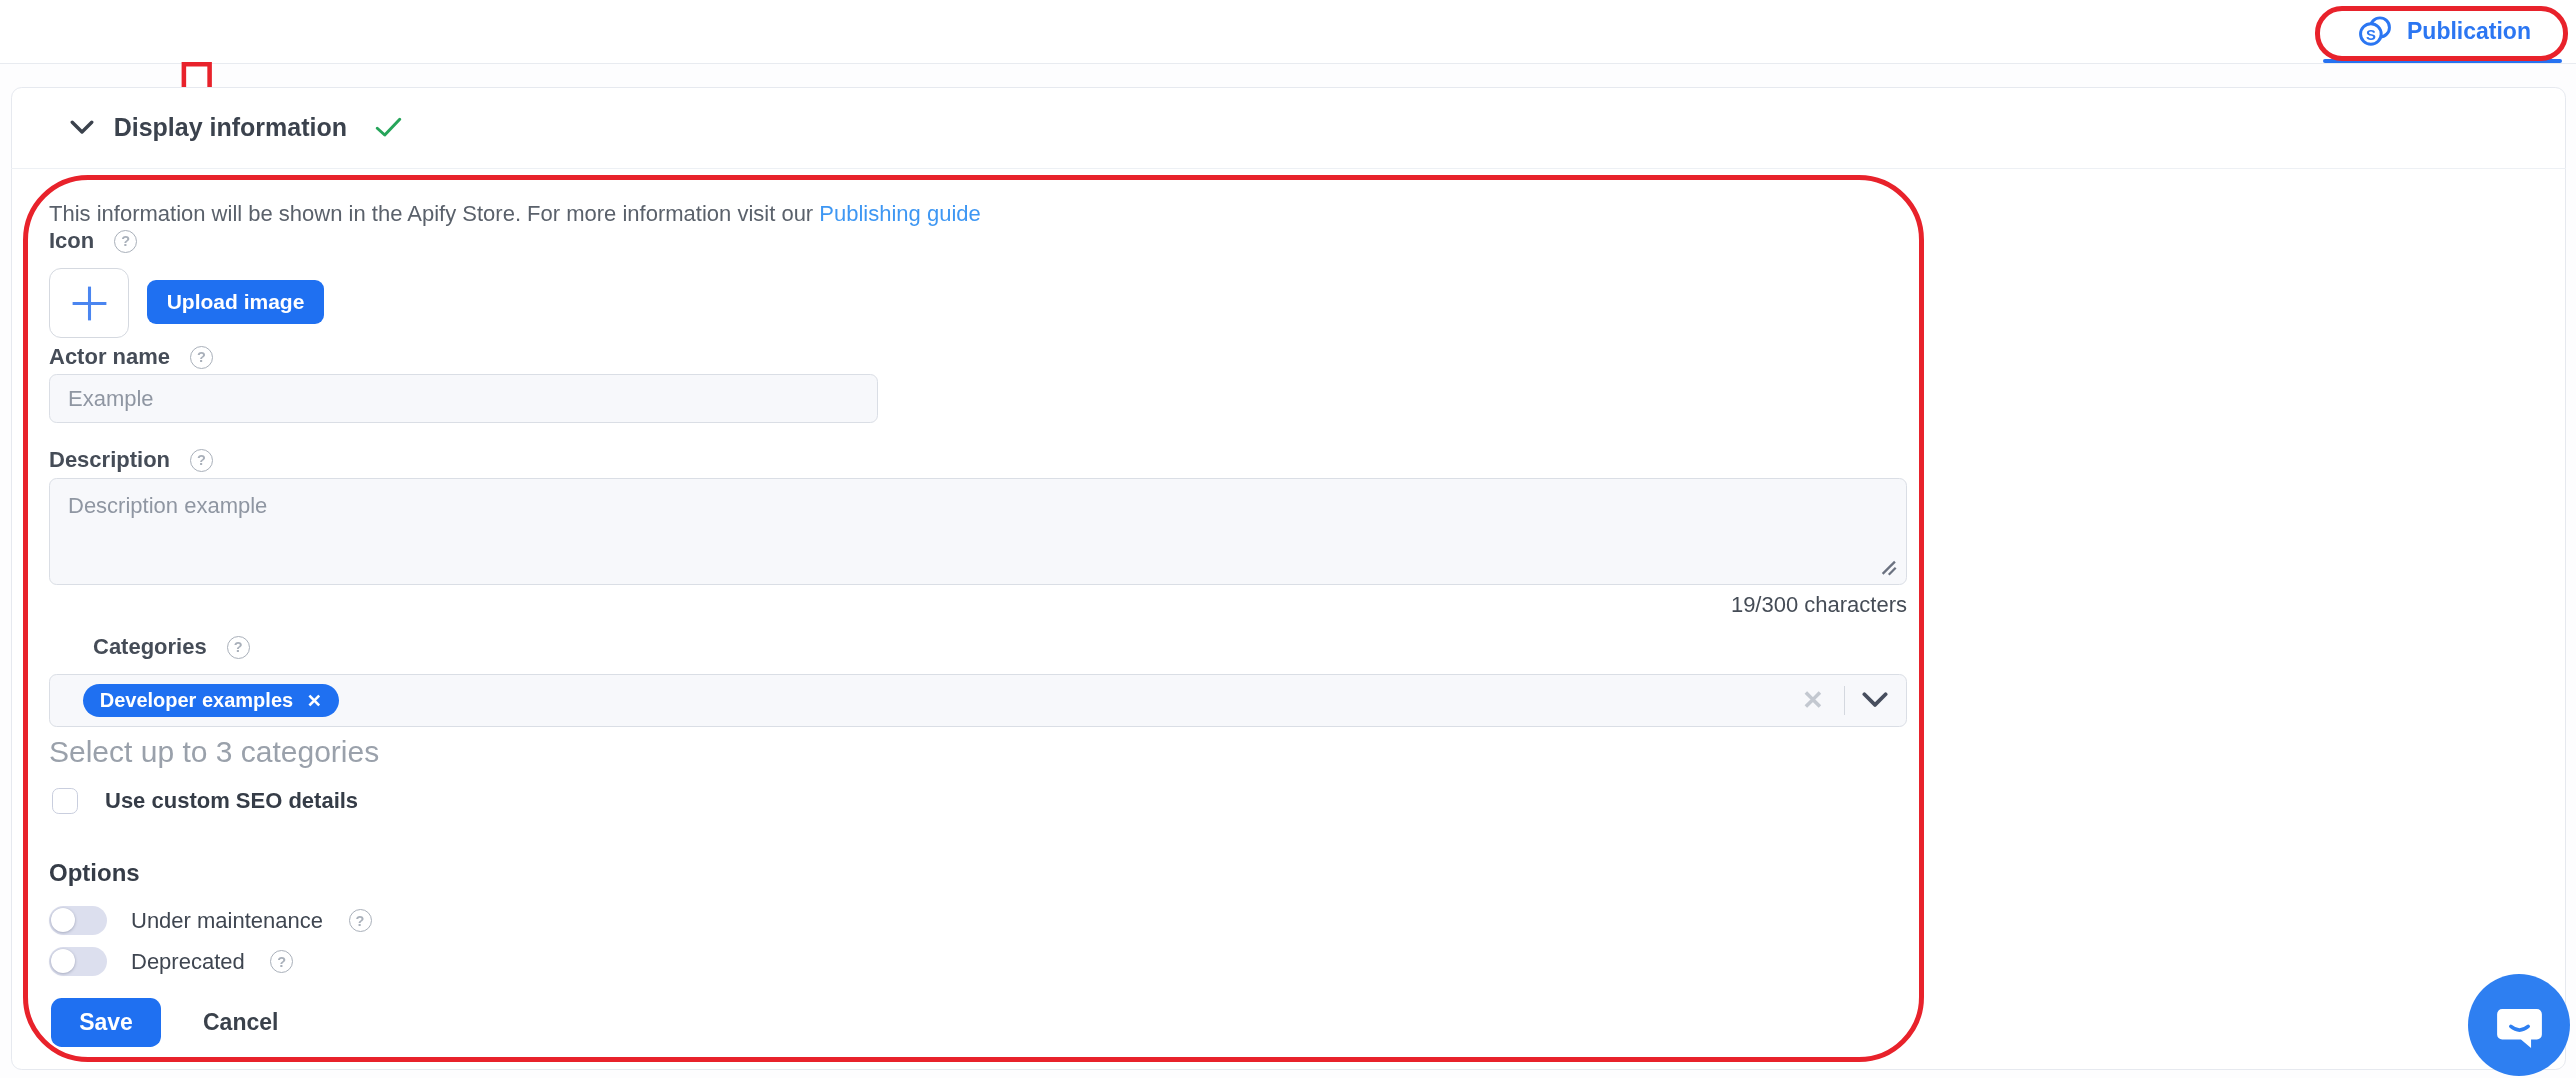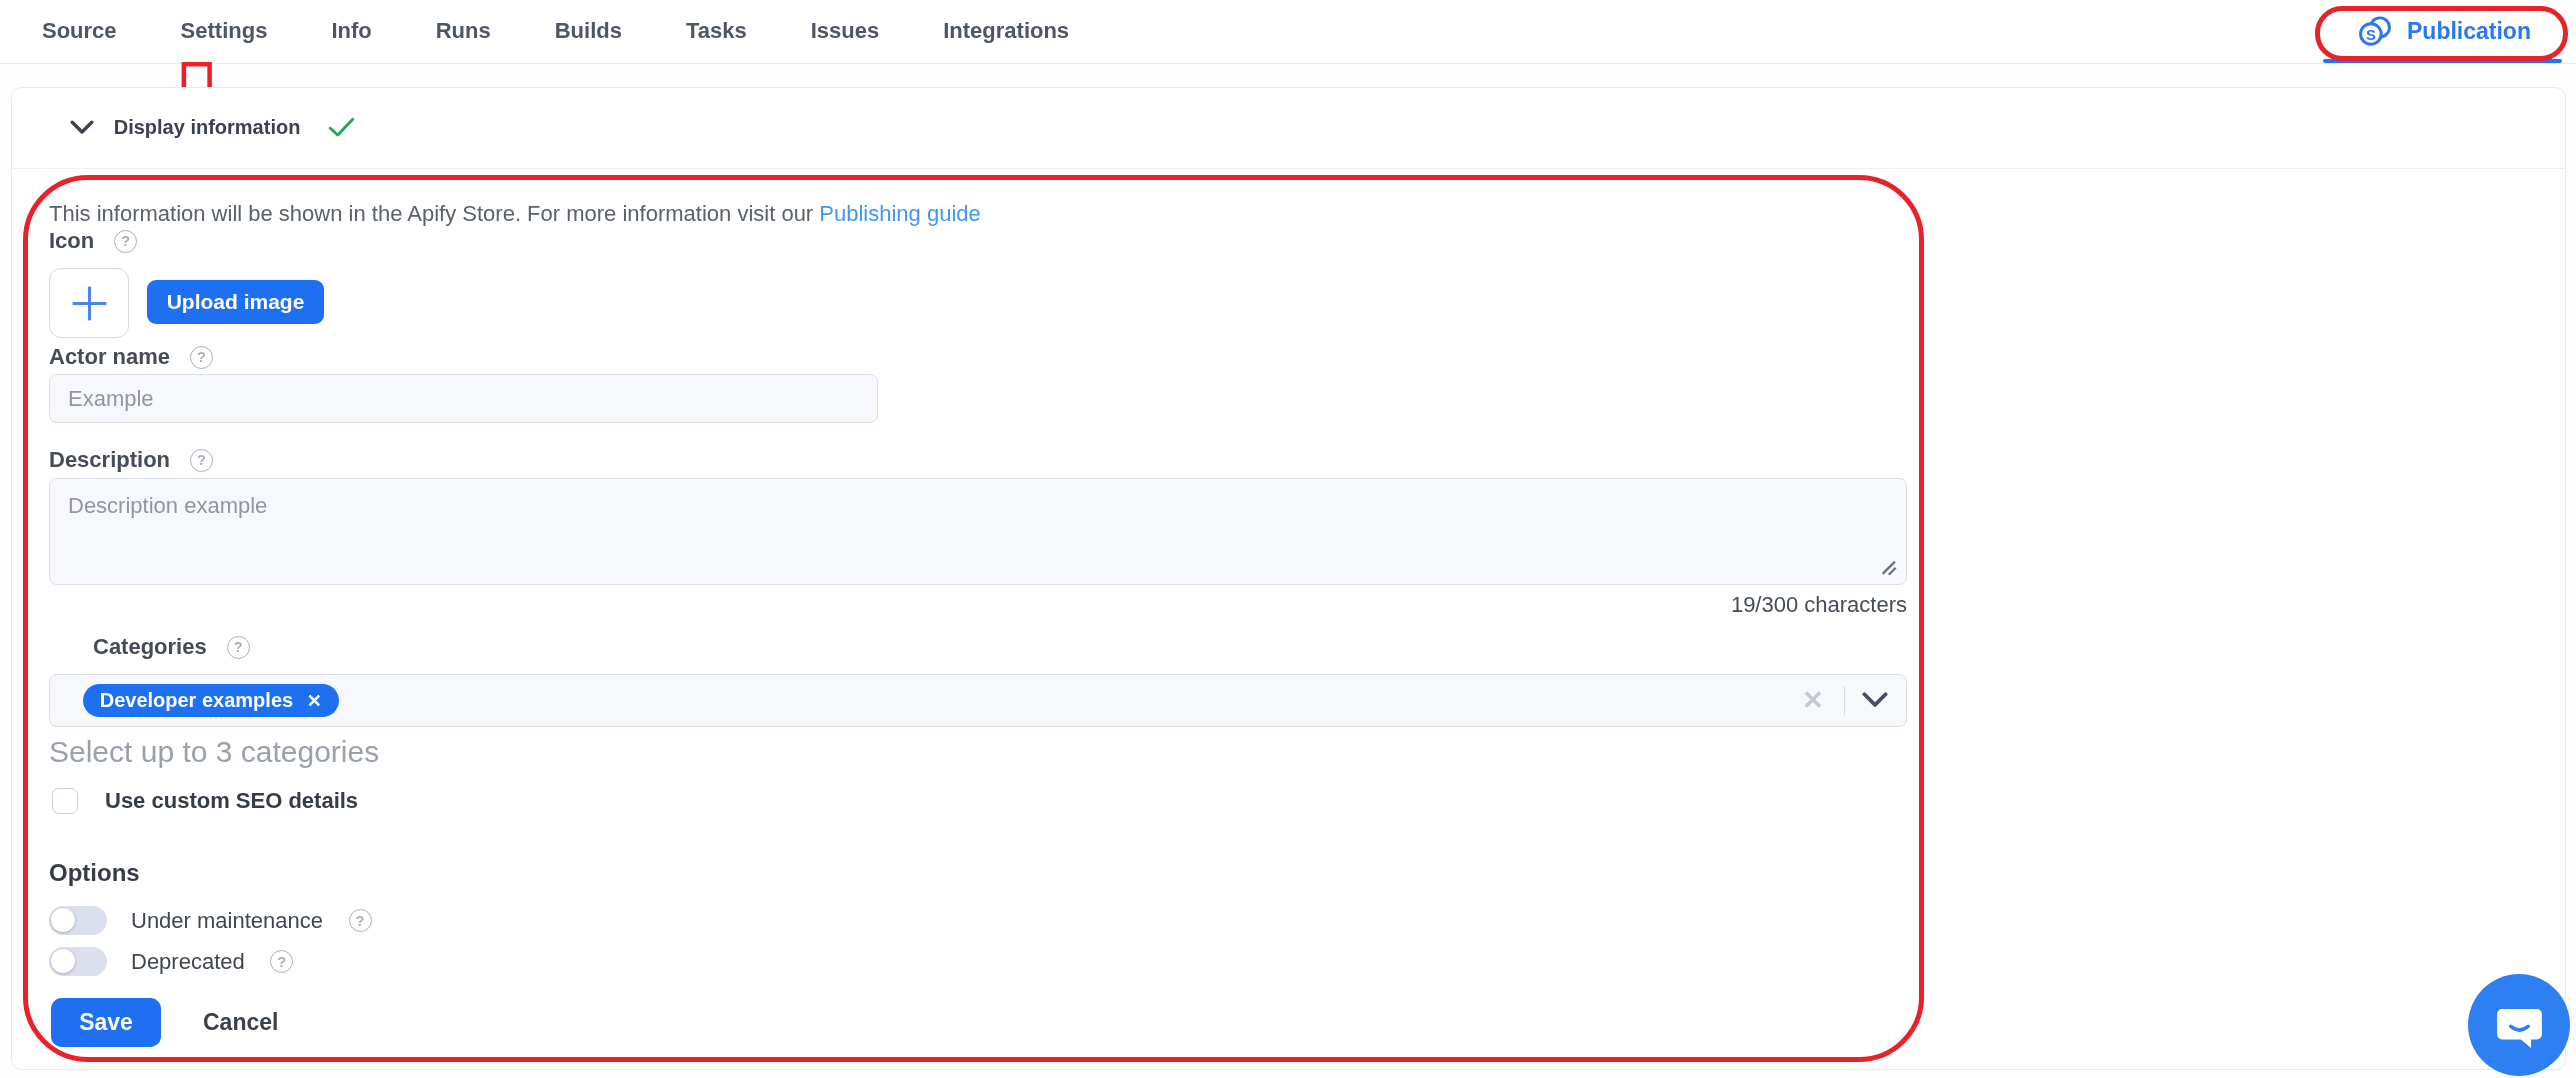--- a/index.html
+++ b/index.html
@@ -46,21 +46,21 @@
   
   .card {
     position:absolute; left:10.7px; top:87px; width:2555px; height:983px;
     background:#ffffff; border:1.5px solid #e6e9ef; border-radius:10.7px;
   }
   .card-header {
     position:absolute; left:10.7px; top:87px; width:2555px; height:82px;
     display:flex; align-items:center; border-bottom:1.5px solid #edf0f4;
     padding-left:59px; gap:20px; cursor:pointer;
   }
-  .section-title { font-size:20px; font-weight:600; color:#3b424d; }
+  .section-title { font-size:25px; font-weight:600; color:#3b424d; }
 
   
   .intro { position:absolute; left:49px; top:190px; font-size:22px; color:#5a616b;margin-top:11px; }
   .intro a { color:#3e97f3; text-decoration:none; cursor:pointer; }
 
   .field-label {
     position:absolute; display:flex; align-items:center; gap:20px;
     font-size:22px; font-weight:600; color:#454c57;
   }
   .help-icon {
@@ -156,30 +156,20 @@
   .chat-fab {
     position:absolute; left:2468px; top:974px; width:102px; height:102px;
     background:#2e7ff1; border-radius:50%; display:flex; align-items:center; justify-content:center;
     cursor:pointer; border:none;
   }
 </style>
 </head>
 <body>
 
 <div class="nav">
-  <div class="nav-items">
-    <span class="nav-item">Source</span>
-    <span class="nav-item">Settings</span>
-    <span class="nav-item">Info</span>
-    <span class="nav-item">Runs</span>
-    <span class="nav-item">Builds</span>
-    <span class="nav-item">Tasks</span>
-    <span class="nav-item">Issues</span>
-    <span class="nav-item">Integrations</span>
-  </div>
 
   <div class="pub-tab">
     <span style="display:flex;">
       <svg width="40" height="33" viewBox="0 0 48 40">
         <circle cx="30" cy="15" r="11.5" fill="#ffffff" stroke="#2b76f2" stroke-width="3.6"></circle>
         <circle cx="19" cy="23" r="12.5" fill="#ffffff" stroke="#2b76f2" stroke-width="3.6"></circle>
         <text x="19" y="30" text-anchor="middle" font-family="Liberation Sans, sans-serif" font-size="18" font-weight="700" fill="#2b76f2">S</text>
       </svg>
     </span>
     <span class="pub-label">Publication</span>

